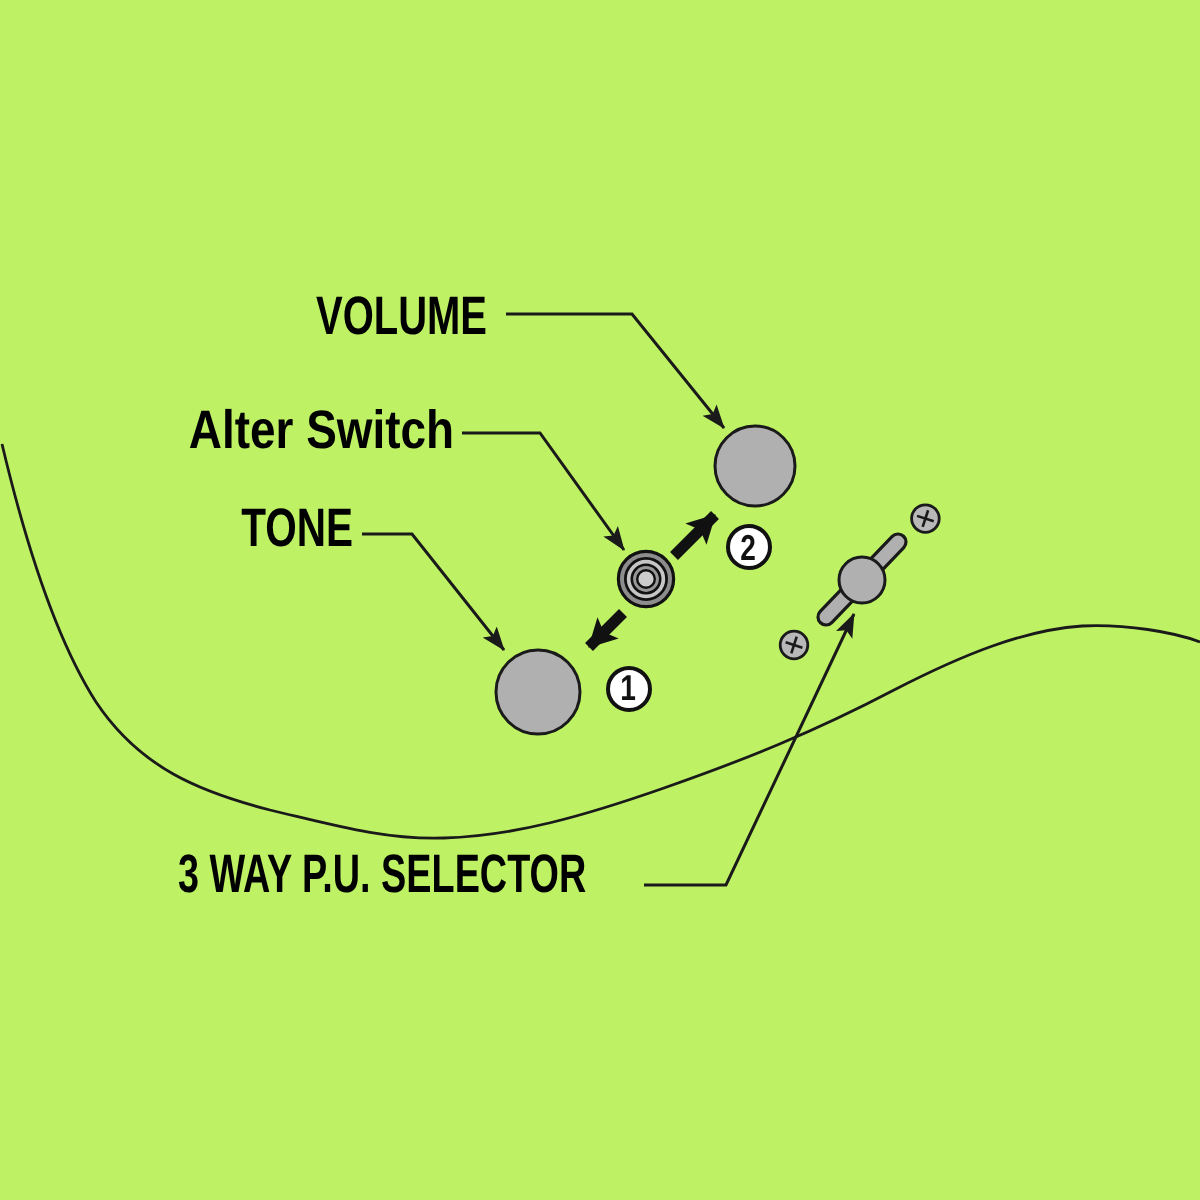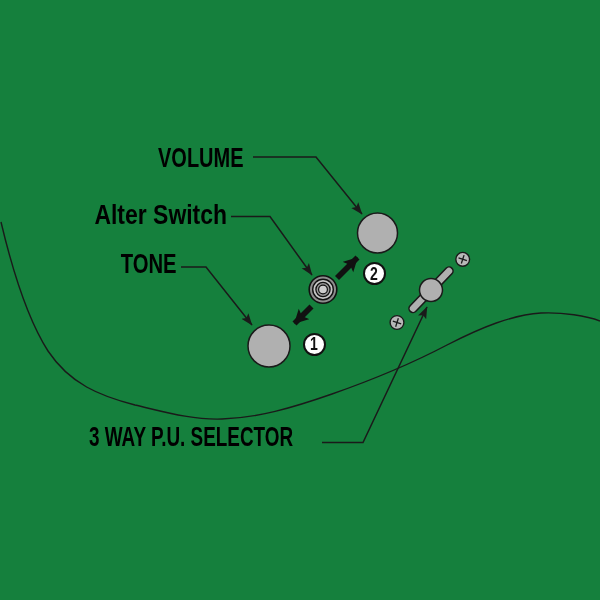--- a/index.html
+++ b/index.html
@@ -1,20 +1,20 @@
 <!DOCTYPE html>
 <html><head>
 <meta charset="utf-8">
 <style>
   html, body { margin: 0; padding: 0; background: #ffffff; }
   #stage {
     position: relative;
     width: 600px;
     height: 600px;
-    background: #15803d;
+    background: #bef264;
     overflow: hidden;
     font-family: "Liberation Sans", sans-serif;
   }
   #diagram-svg { position: absolute; left: 0; top: 0; }
   .label {
     position: absolute;
     font-weight: 700;
     font-size: 27px;
     line-height: 27px;
     color: #000;

